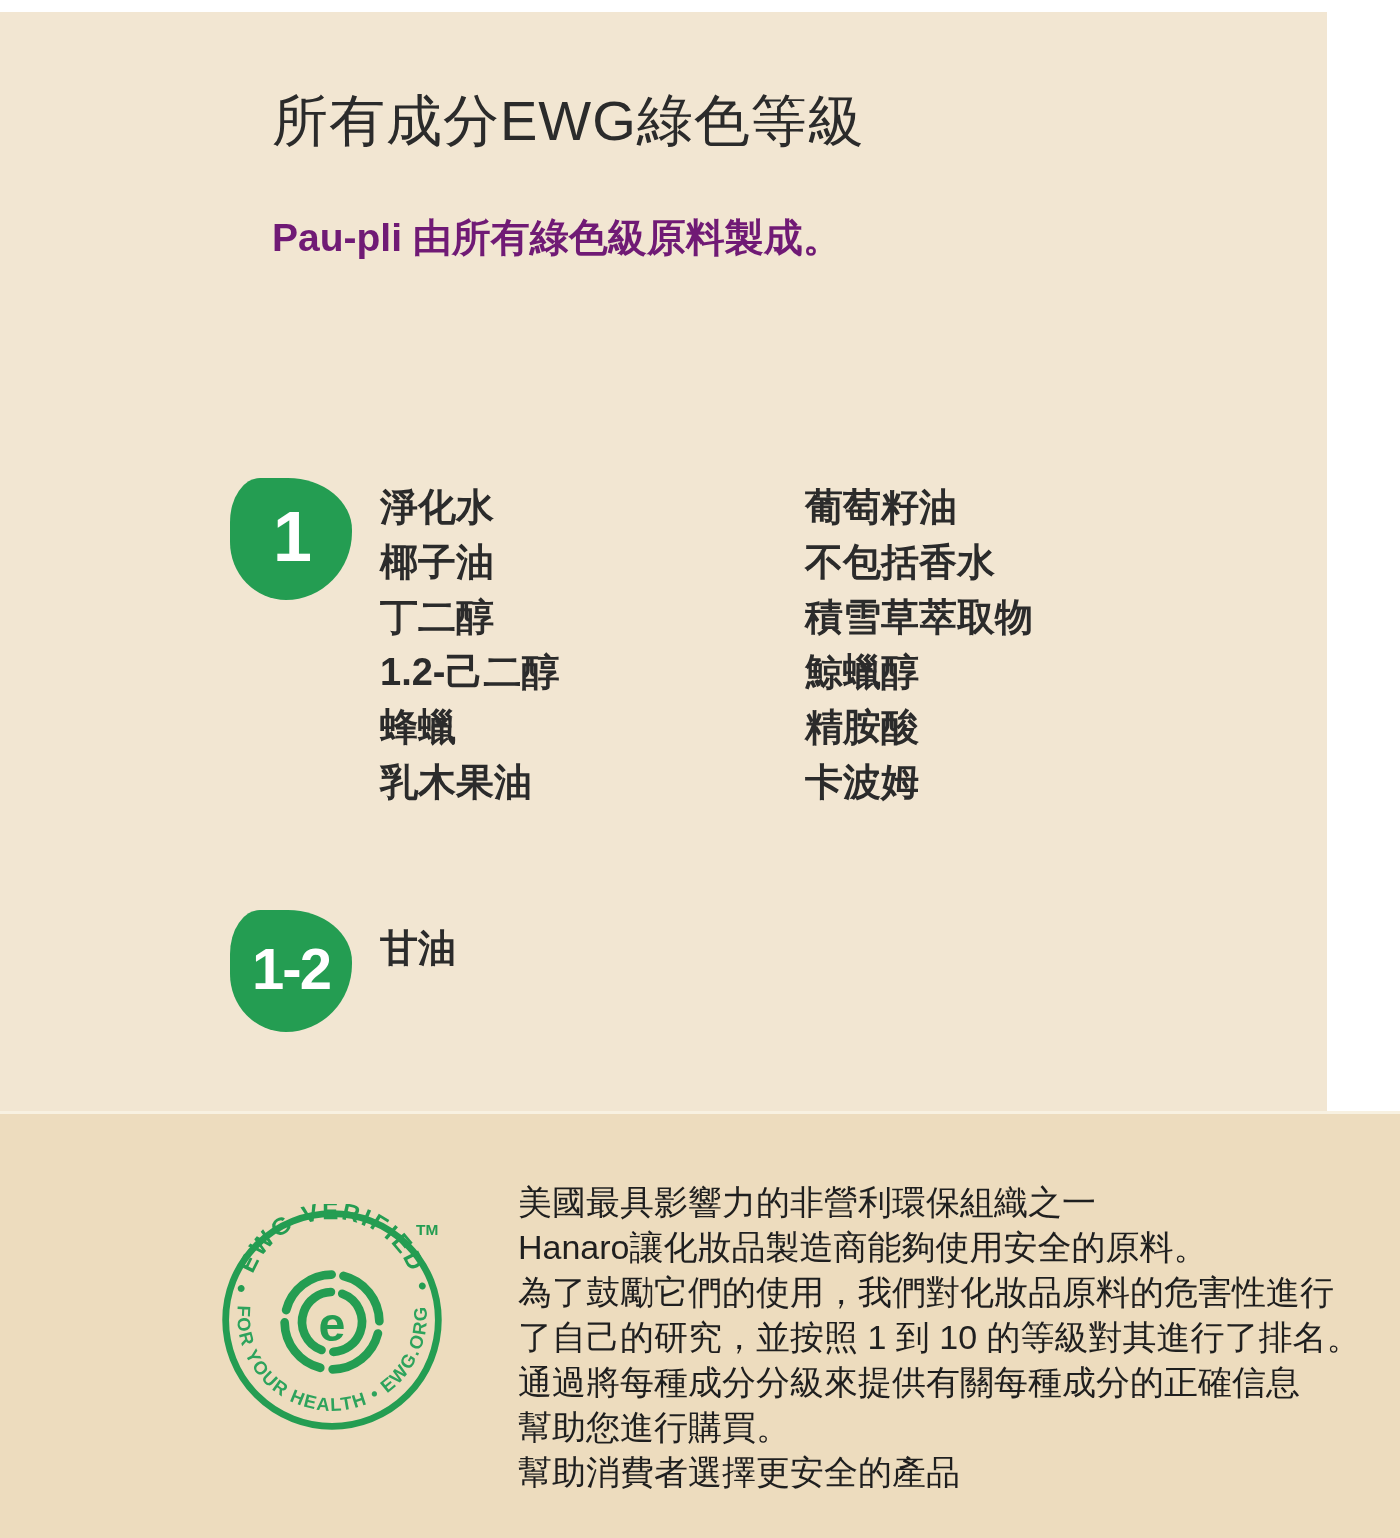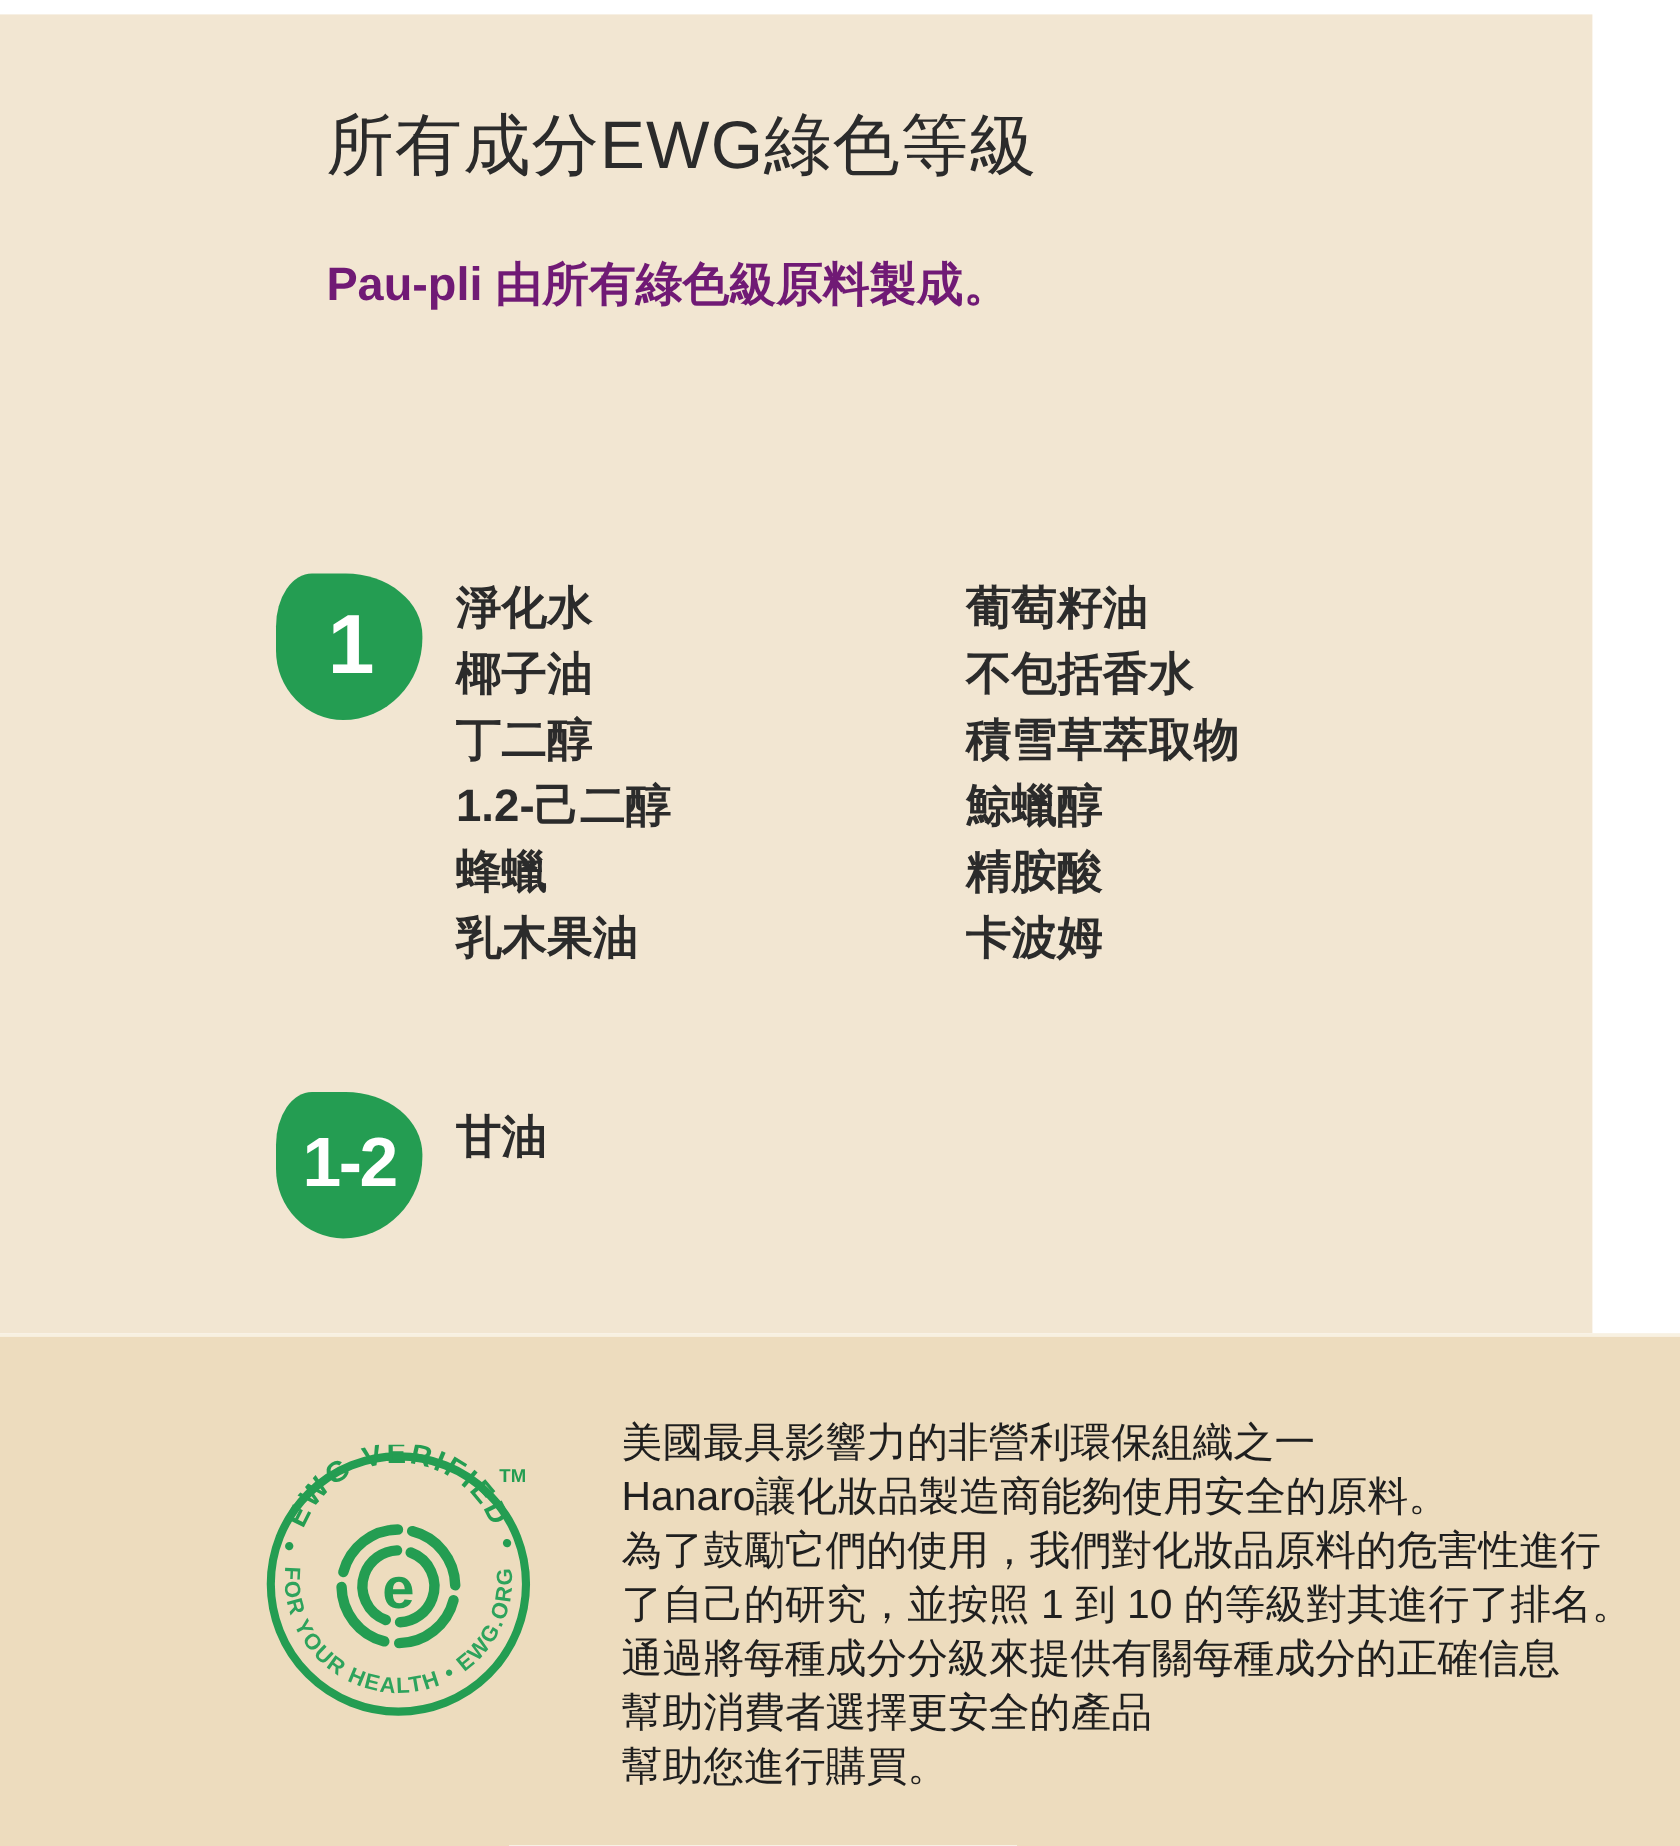--- a/index.html
+++ b/index.html
@@ -129,17 +129,17 @@
         <text x="120" y="124" font-size="50" font-weight="bold" fill="#249d52" text-anchor="middle" dominant-baseline="central" font-family="Liberation Sans, DejaVu Sans, sans-serif">e</text>
       </g>
     </svg>
 
     <div class="footer-text">
       <div>美國最具影響力的非營利環保組織之一</div>
       <div>Hanaro讓化妝品製造商能夠使用安全的原料。</div>
       <div>為了鼓勵它們的使用，我們對化妝品原料的危害性進行</div>
       <div>了自己的研究，並按照 1 到 10 的等級對其進行了排名。</div>
       <div>通過將每種成分分級來提供有關每種成分的正確信息</div>
+      <div>幫助您進行購買。</div>
       <div>幫助消費者選擇更安全的產品</div>
-      <div>幫助您進行購買。</div>
     </div>
   </div>
 </div>
 
 </body></html>

